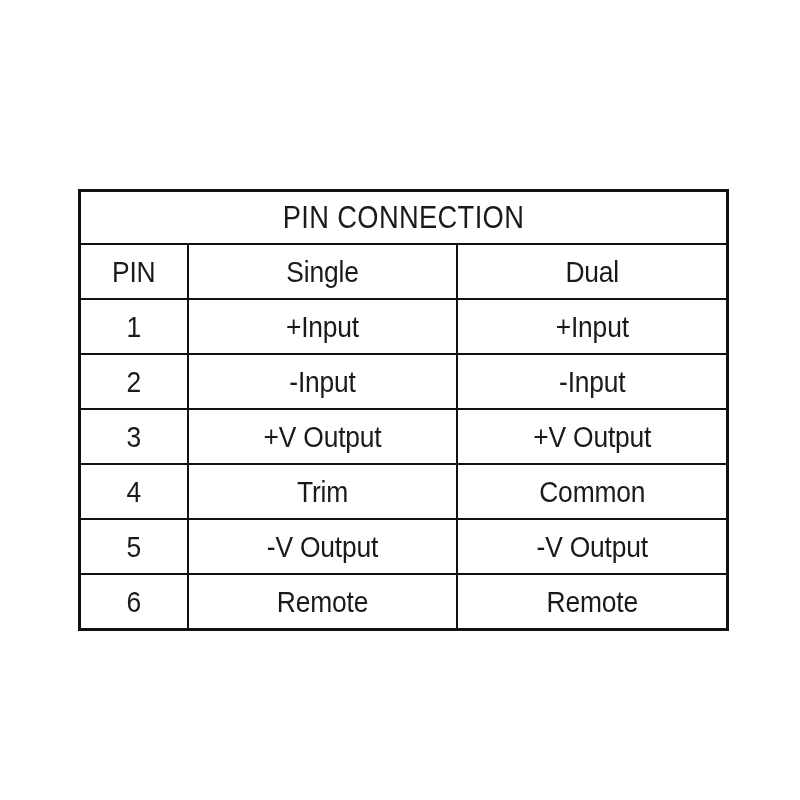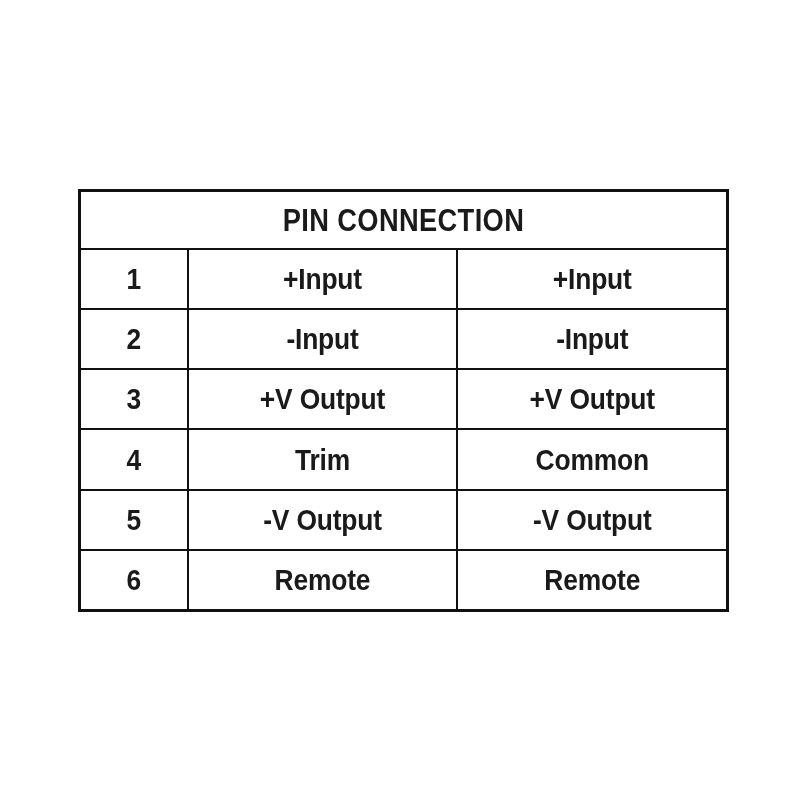--- a/index.html
+++ b/index.html
@@ -41,21 +41,21 @@
   .pin-table col.col-dual   { width: 271px; }
 
   .pin-table td {
     border: 2px solid #111111;
     text-align: center;
     vertical-align: middle;
     padding: 0;
     background: #ffffff;
     color: #1a1a1a;
     font-family: "Liberation Sans", sans-serif;
-    font-weight: 700;
+    font-weight: 400;
     font-stretch: condensed;
     letter-spacing: -0.2px;
   }
 
   
   .title-row td {
     height: 51px;
     font-size: 31px;
     line-height: 31px;
     letter-spacing: 0.4px;
@@ -94,20 +94,31 @@
       <col class="col-dual">
     </colgroup>
     <tbody>
 
       <tr class="title-row">
         <td colspan="3">
           <span class="cell-inner">PIN CONNECTION</span>
         </td>
       </tr>
 
+      <tr class="header-row">
+        <td>
+          <span class="cell-inner">PIN</span>
+        </td>
+        <td>
+          <span class="cell-inner">Single</span>
+        </td>
+        <td>
+          <span class="cell-inner">Dual</span>
+        </td>
+      </tr>
 
       <tr class="body-row">
         <td>
           <span class="cell-inner">1</span>
         </td>
         <td>
           <span class="cell-inner">+Input</span>
         </td>
         <td>
           <span class="cell-inner">+Input</span>

